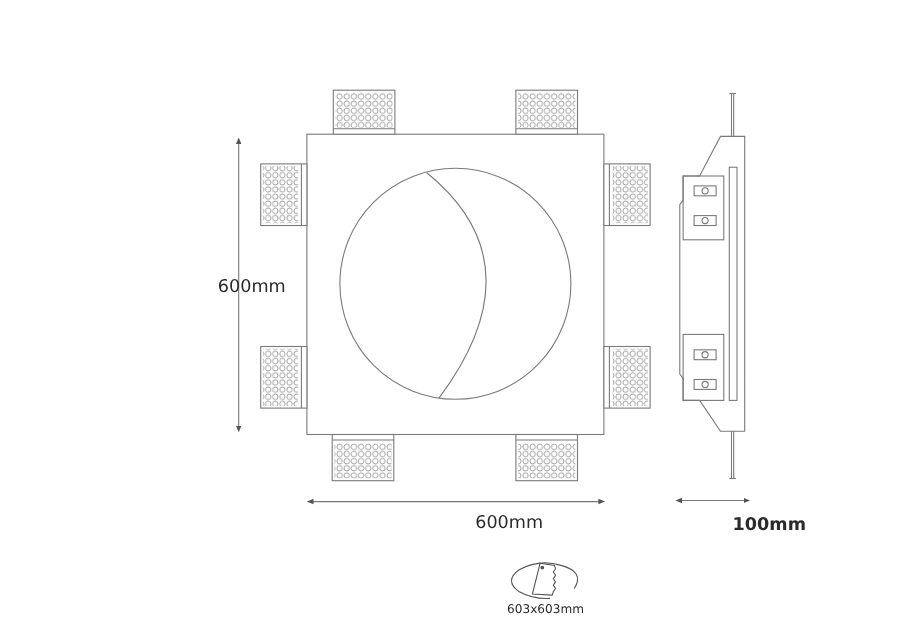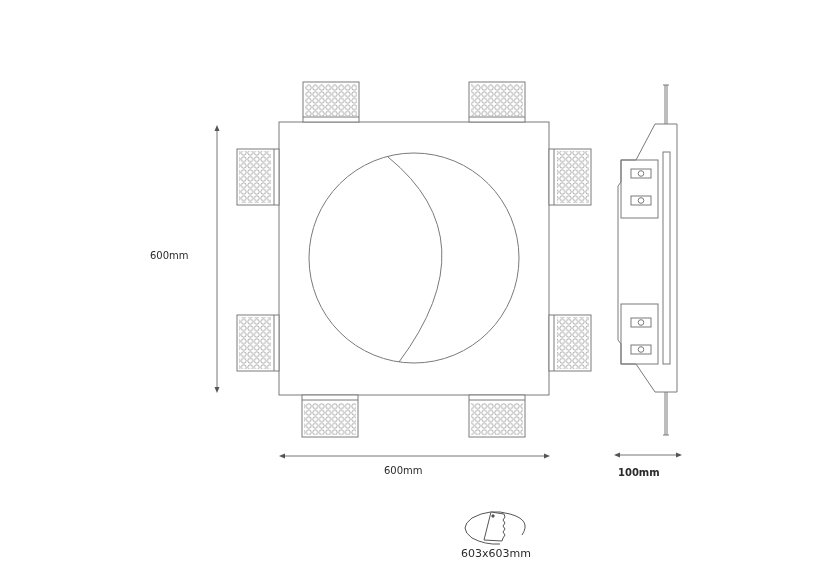--- a/index.html
+++ b/index.html
@@ -1,19 +1,19 @@
 <!DOCTYPE html>
 <html><head>
 <meta charset="utf-8">
 <style>
   html,body{margin:0;padding:0;background:#ffffff;}
   body{width:830px;height:584px;position:relative;overflow:hidden;font-family:"DejaVu Sans","Liberation Sans",sans-serif;}
   svg{position:absolute;left:0;top:0;}
   .lbl{position:absolute;color:#2a2a2a;font-family:"DejaVu Sans","Liberation Sans",sans-serif;white-space:nowrap;}
-  .lbl-dim{font-size:10px;}
+  .lbl-dim{font-size:16px;margin-left:48px;}
   .lbl-small{font-size:11px;}
 </style>
 </head>
 <body>
 
 <svg width="830" height="584" viewBox="0 0 830 584" xmlns="http://www.w3.org/2000/svg">
   <defs>
     <pattern id="holes" x="0" y="0" width="6.5" height="6.5" patternUnits="userSpaceOnUse">
       <circle cx="3.25" cy="3.25" r="2.5" fill="none" stroke="#8a8a8a" stroke-width="0.7"></circle>
     </pattern>

